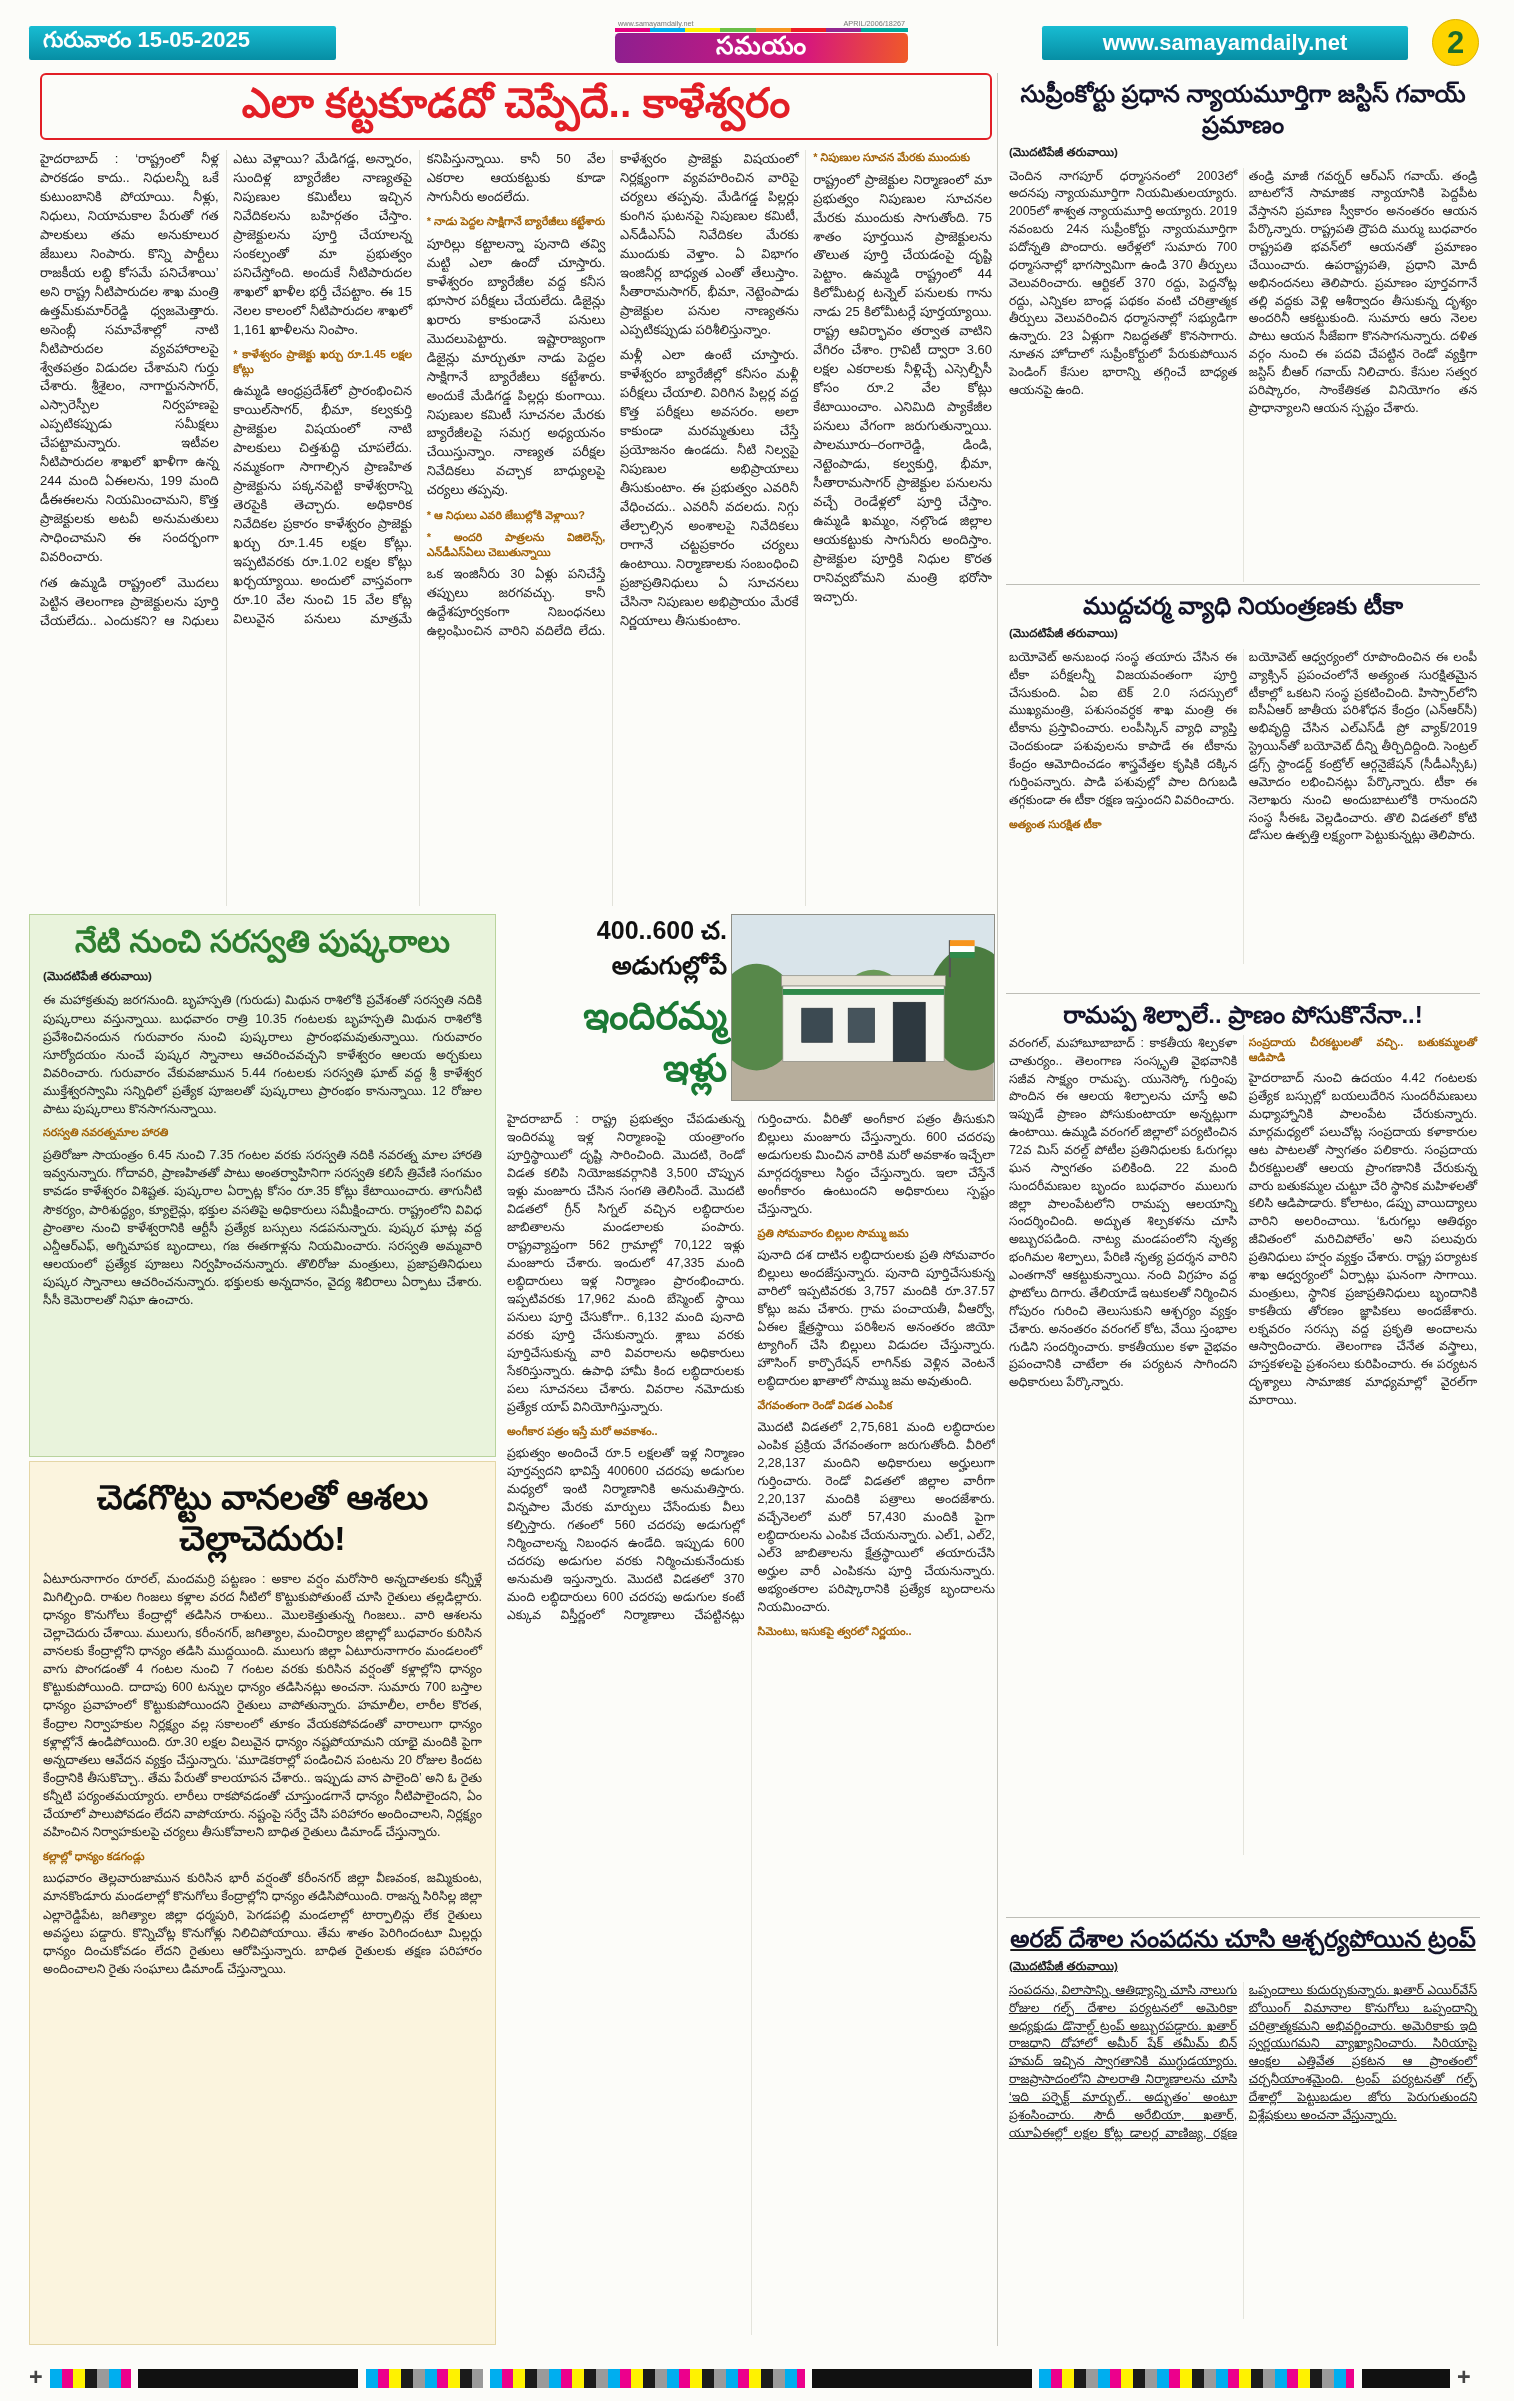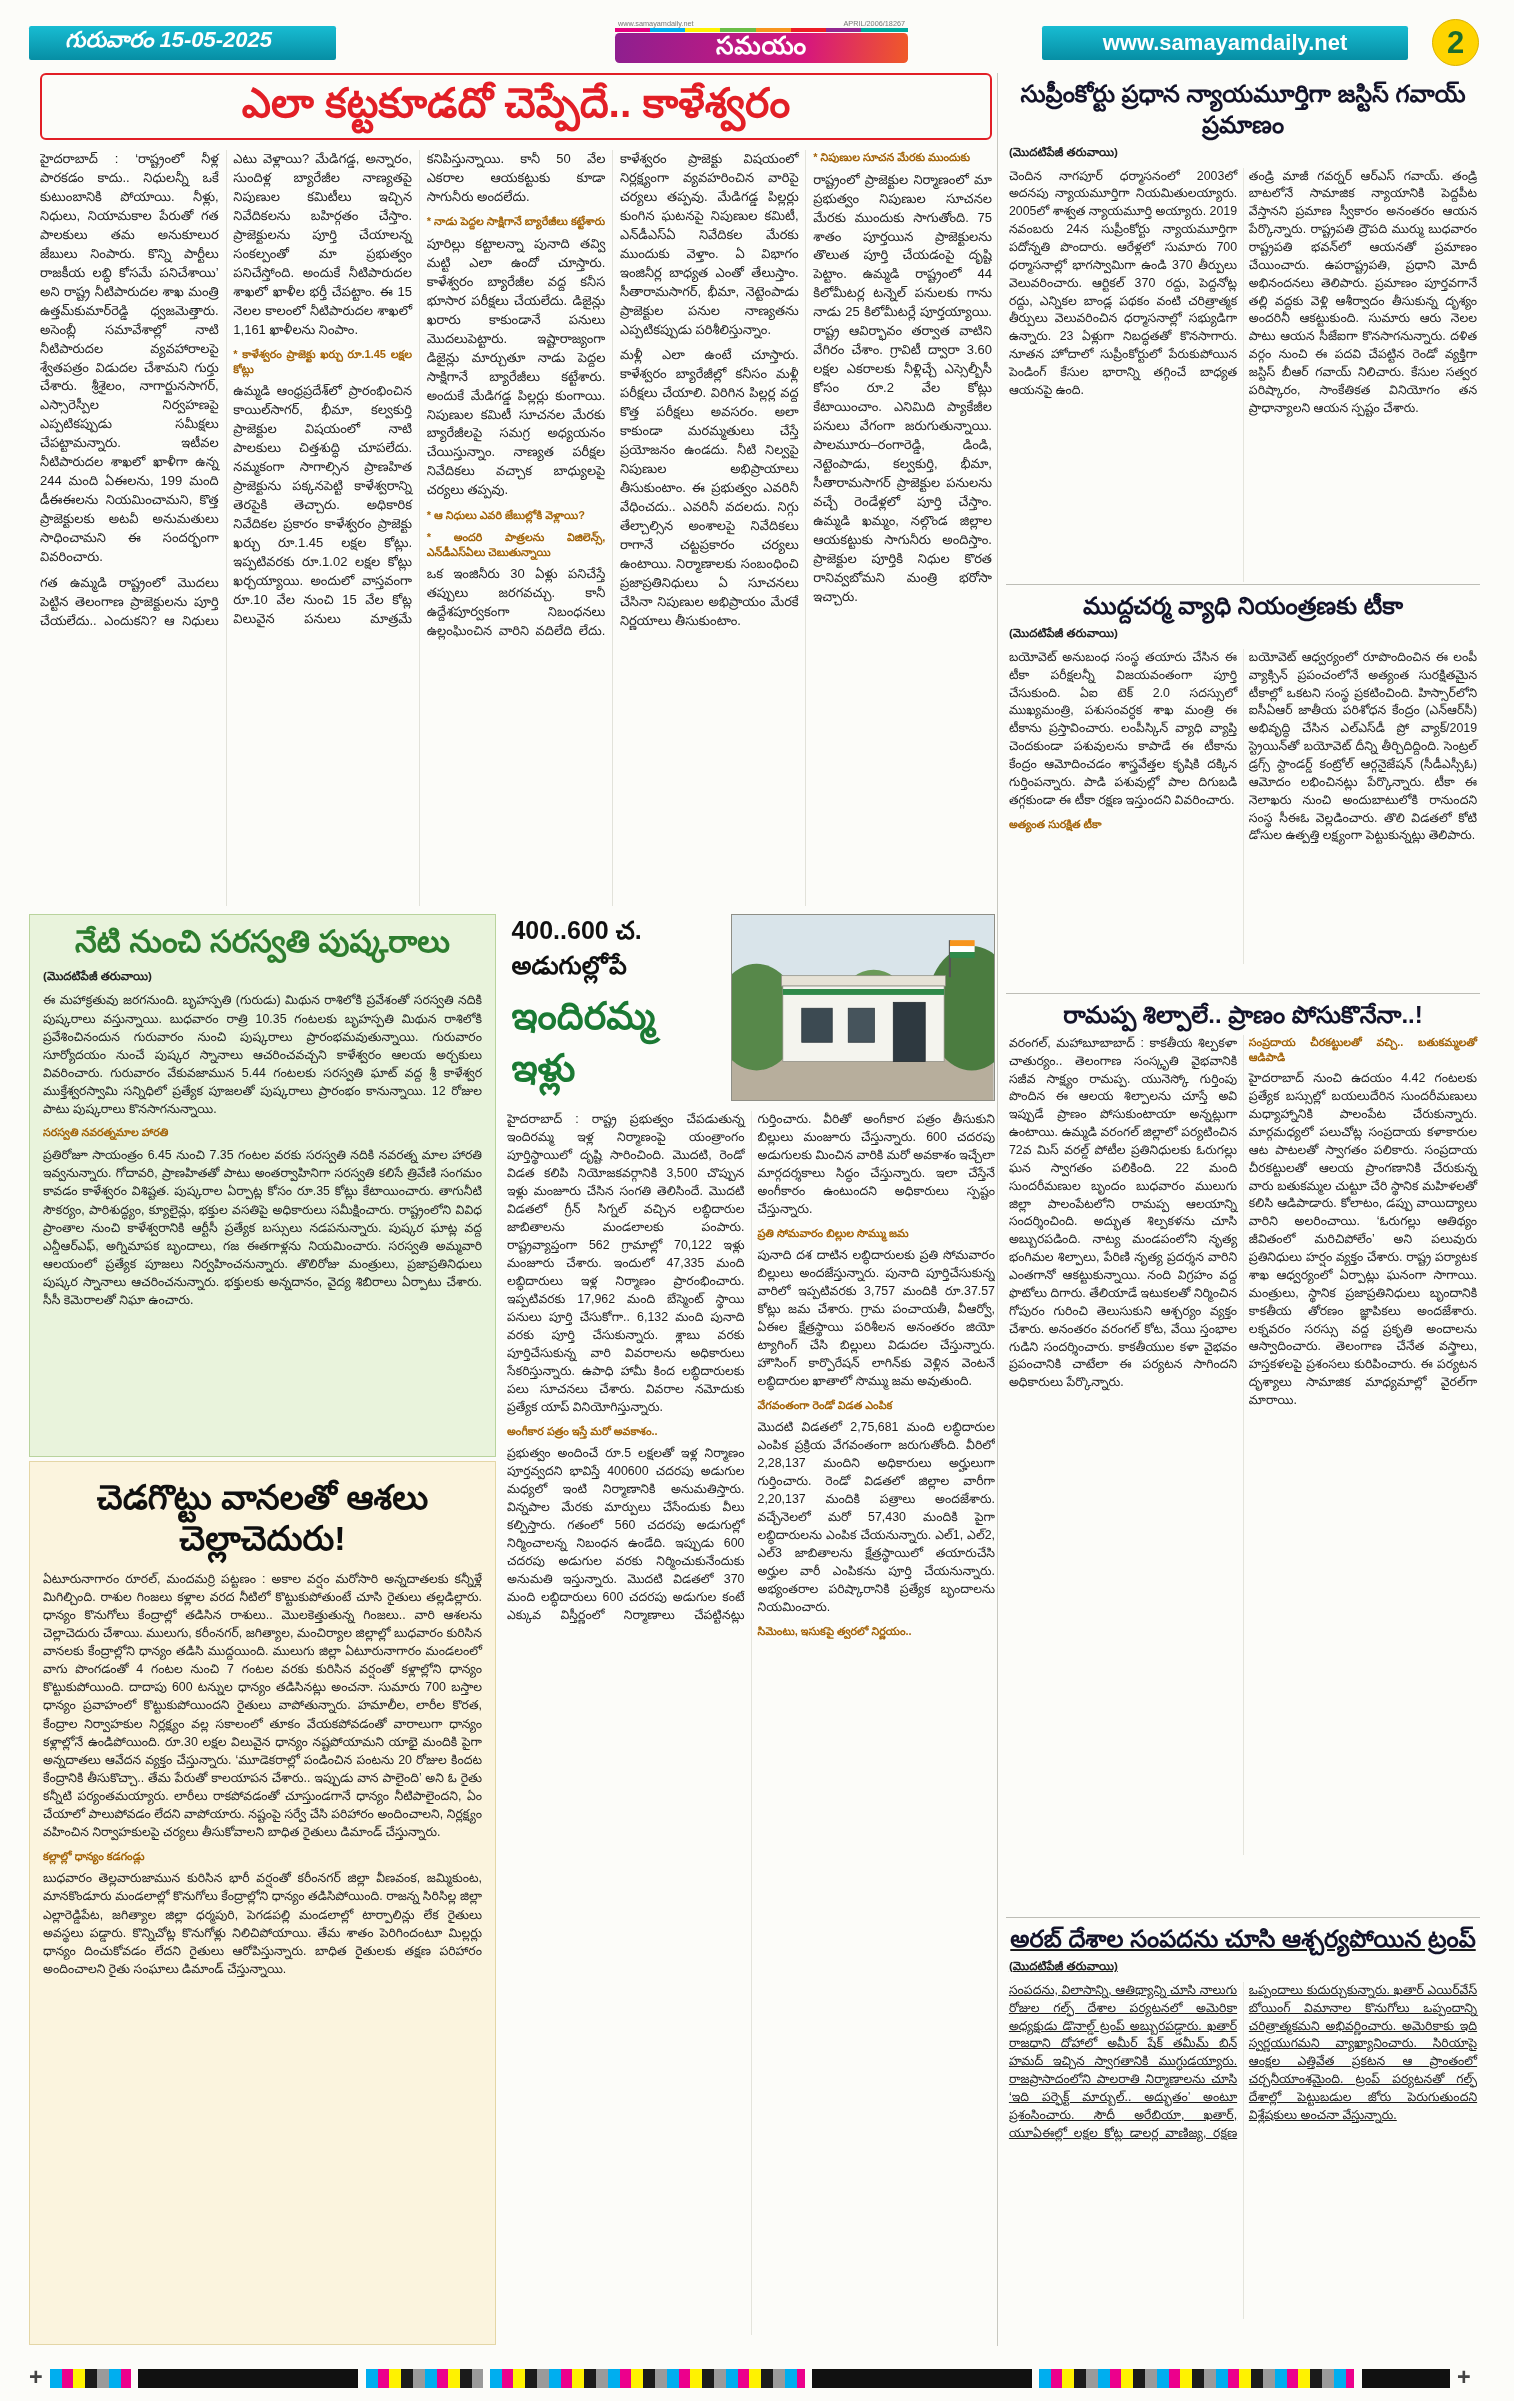--- a/index.html
+++ b/index.html
@@ -4,21 +4,21 @@
 <style>
   * { margin:0; padding:0; box-sizing:border-box; }
   html,body { background:#e8e8e4; }
   .page { position:relative; width:1515px; height:2401px; margin:0 auto; background:#fcfcf9;
           font-family:"Liberation Sans","DejaVu Sans",sans-serif; color:#1b1b1b; overflow:hidden; }
 
   
   .header { position:absolute; left:29px; top:19px; width:1456px; height:47px; }
   .date-box { position:absolute; left:0; top:6.6px; width:307px; height:34px;
               background:linear-gradient(180deg,#18bcd2,#078ea4); color:#fff; display:flex; align-items:center;
-              padding-left:36px; font-size:22px; font-weight:bold; border-radius:2.2px;font-style:italic; }
+              padding-left:14px; font-size:22px; font-weight:bold; border-radius:2.2px; }
   .logo-wrap { position:absolute; left:586px; top:0; width:293px; height:47px; }
   .logo-meta { display:flex; justify-content:space-between; font-size:7.3px; color:#777; padding:0 2.9px; }
   .logo-strip { height:4.4px; background:linear-gradient(90deg,#e6007e 0 12%,#00aeef 12% 24%,#fff200 24% 36%,
                #6abd45 36% 48%,#f7941d 48% 60%,#ed1c24 60% 72%,#92278f 72% 84%,#00a99d 84% 100%); }
   .logo-main { height:30px; margin-top:0.7px; background:linear-gradient(95deg,#8e1f8f 0%,#d6177d 65%,#f05a28 100%);
                color:#fff; font-size:25px; font-weight:bold; display:flex; align-items:center; justify-content:center;
                border-radius:4.4px; letter-spacing:0.7px; }
   .site-box { position:absolute; right:77px; top:6.6px; width:366px; height:34px;
               background:linear-gradient(180deg,#18bcd2,#078ea4); color:#fff; display:flex; align-items:center;
               justify-content:center; font-size:22px; font-weight:bold; border-radius:2.2px; }
@@ -55,21 +55,21 @@
   .box-body { font-size:12.4px; line-height:1.46; text-align:justify; }
 
   
   .yellow-box { position:absolute; left:29px; top:1461px; width:467px; height:884px; background:#fbf4de;
                 border:0.7px solid #e4d6a6; padding:11.7px 13px; overflow:hidden; }
   .yellow-headline { text-align:center; color:#101010; font-size:34px; font-weight:bold; line-height:1.22; margin:2.9px 0 10.2px; }
 
   
   .center-article { position:absolute; left:507px; top:914px; width:488px; height:1432px; overflow:hidden; }
   .ca-top { display:flex; height:187px; }
-  .ca-head { width:46%; display:flex; flex-direction:column; justify-content:center; text-align:left; padding:0 4.4px; }
+  .ca-head { width:46%; display:flex; flex-direction:column; justify-content:center; text-align:right; padding:0 4.4px; }
   .ca-head-l1 { font-size:25px; font-weight:bold; color:#111; }
   .ca-head-l2 { font-size:38px; font-weight:bold; color:#1b7a34; margin-top:8.8px; }
   .ca-photo { width:54%; border:0.7px solid #8e8e86; background:#dfe8ec; }
   .ca-photo svg { width:100%; height:100%; display:block; }
   .ca-body { margin-top:10.2px; height:1224px; column-count:2; column-gap:13px; column-fill:balance;
              column-rule:0.7px solid #e4e4dc; font-size:12.4px; line-height:1.45; text-align:justify; overflow:hidden; }
 
   
   .reg-row { position:absolute; left:29px; top:2365px; width:1456px; height:26px; display:flex;
              align-items:center; gap:7.3px; }

